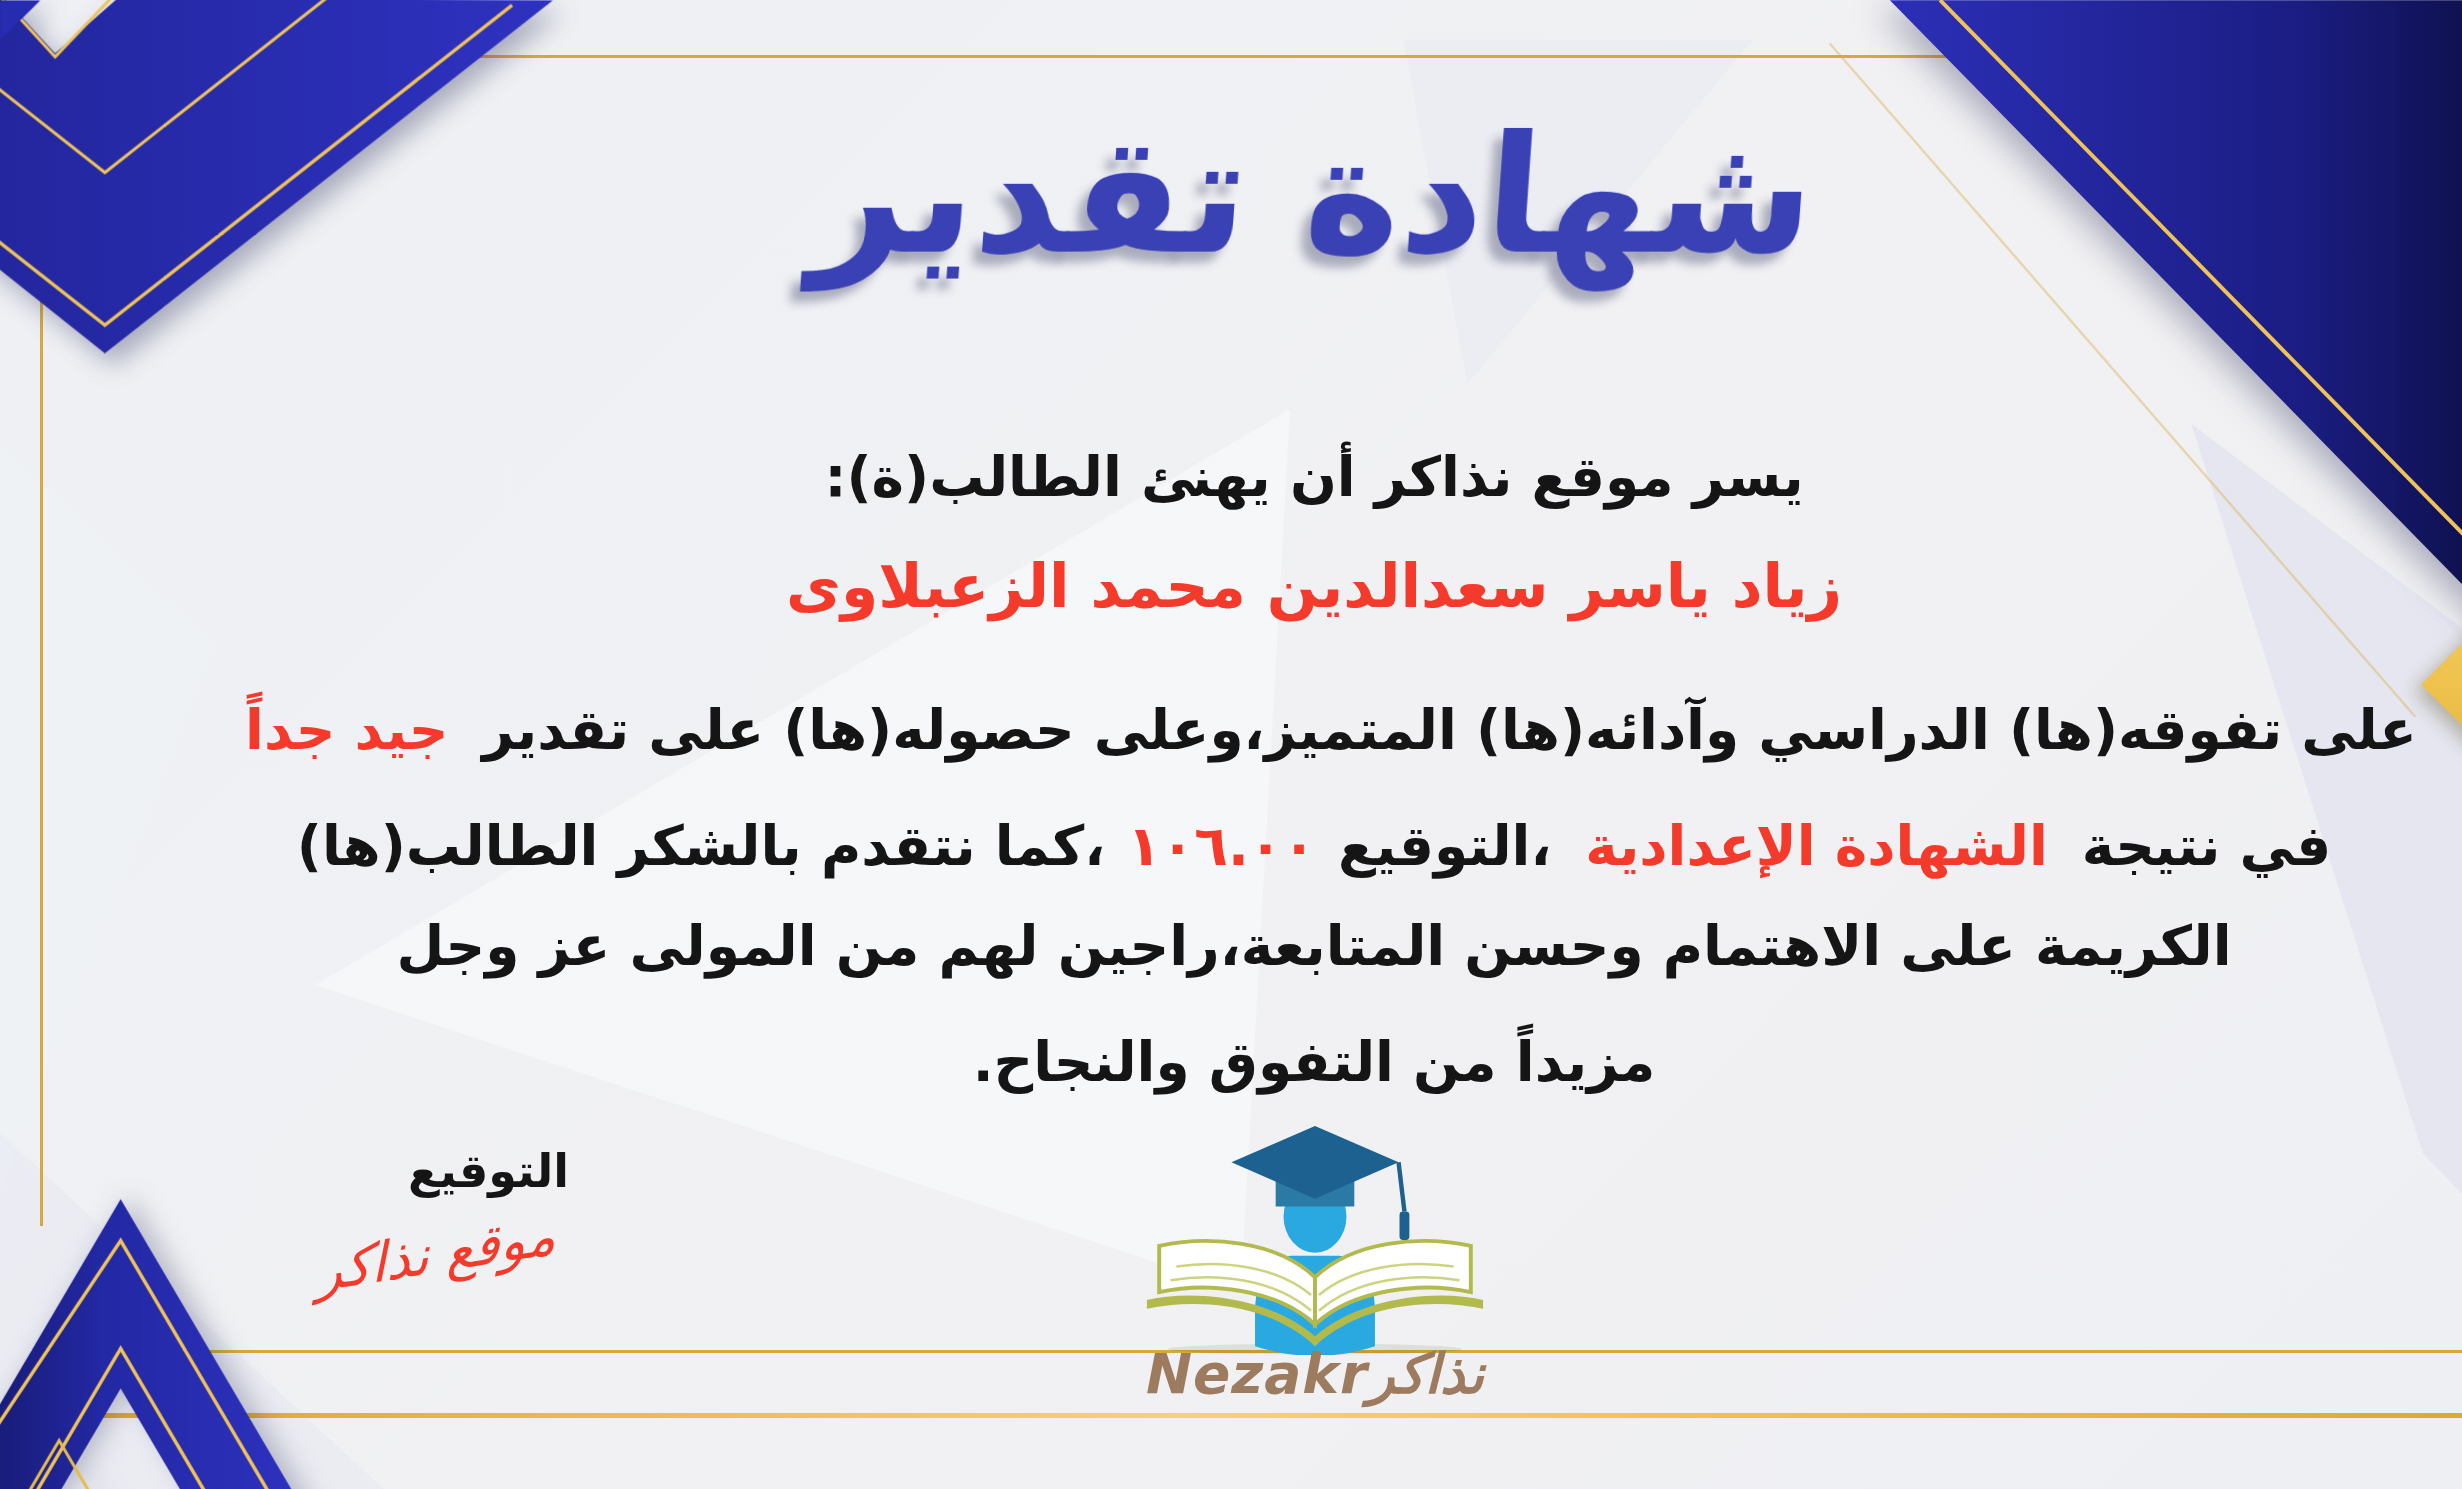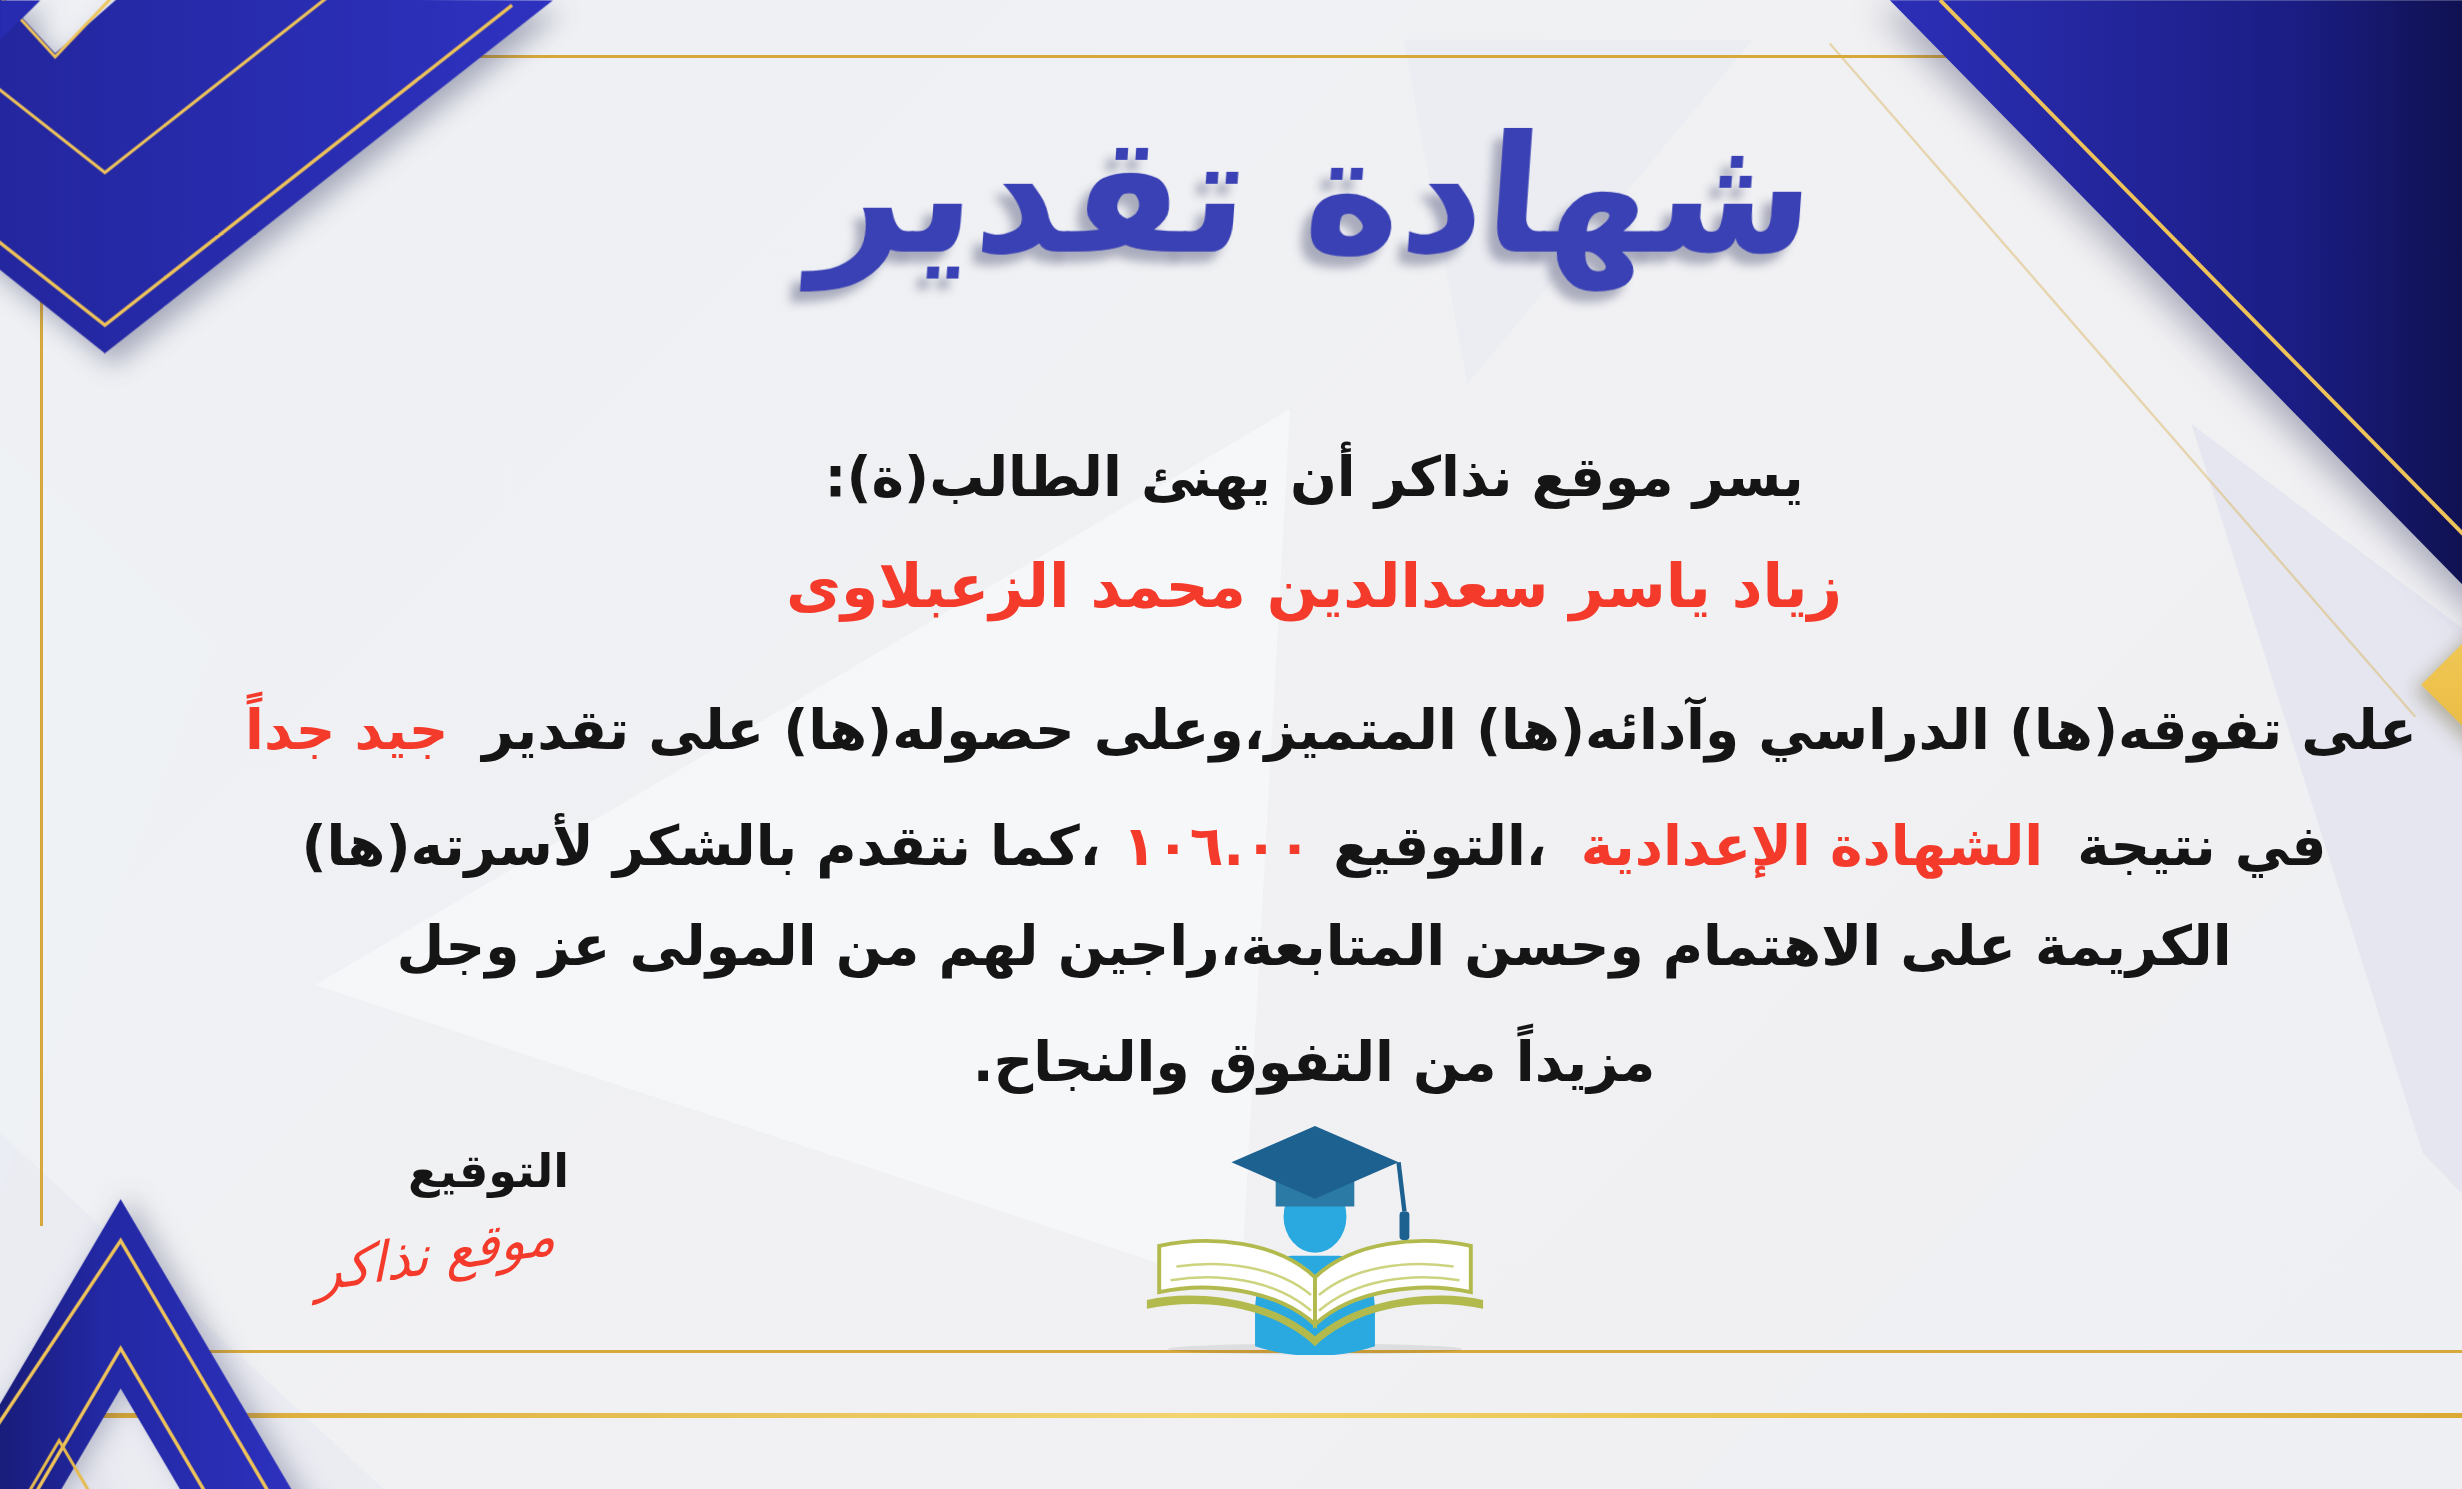--- a/index.html
+++ b/index.html
@@ -126,21 +126,21 @@
     <polyline points="-270,3588 120,2925 510,3588" fill="none" stroke="#e5bb4e" stroke-width="6"></polyline>
   </svg>
 
   <div class="line" id="title">شهادة تقدير</div>
 
   <div class="line" id="line-intro">يسر موقع نذاكر أن يهنئ الطالب(ة):</div>
   <div class="line" id="line-name">زياد ياسر سعدالدين محمد الزعبلاوى</div>
 
   <div class="line" id="line-3"><span>على تفوقه(ها) الدراسي وآدائه(ها) المتميز،وعلى حصوله(ها) على تقدير</span><span class="red slot">جيد جداً</span></div>
 
-  <div class="line" id="line-4"><span>في نتيجة</span><span class="red slot">الشهادة الإعدادية</span><span>،التوقيع</span><span class="red slot-sm">١٠٦.٠٠</span><span>،كما نتقدم بالشكر لأسرته(ها)</span></div>
+  <div class="line" id="line-4"><span>في نتيجة</span><span class="red slot">الشهادة الإعدادية</span><span>،التوقيع</span><span class="red slot-sm">١٠٦.٠٠</span><span>،كما نتقدم بالشكر الطالب(ها)</span></div>
 
   <div class="line" id="line-5">الكريمة على الاهتمام وحسن المتابعة،راجين لهم من المولى عز وجل</div>
   <div class="line" id="line-6">مزيداً من التفوق والنجاح.</div>
 
   <div id="signature-label">التوقيع</div>
   <div id="signature-script">موقع نذاكر</div>
 
   <div id="logo">
     <svg width="416" height="231" viewBox="0 0 844 470">
 
@@ -163,16 +163,17 @@
         <path d="M 422,432 C 330,352 175,336 80,358 L 80,376 C 185,354 330,366 422,452 C 514,366 659,354 764,376 L 764,358 C 669,336 514,352 422,432 Z" fill="#b2ba4e"></path>
       </g>
 
       <g>
         <polygon points="342,112 502,112 502,168 342,168" fill="#2b7aa6"></polygon>
         <polygon points="422,4 592,78 422,152 252,78" fill="#1d6190"></polygon>
         <path d="M 592,78 L 604,178" fill="none" stroke="#1d6190" stroke-width="9"></path>
         <rect x="594" y="178" width="20" height="58" rx="7" fill="#1d6190"></rect>
       </g>
     </svg>
+    <div id="logo-brand"><span>Nezakr</span><span>نذاكر</span></div>
   </div>
 
 </div>
 
 
 </body></html>

